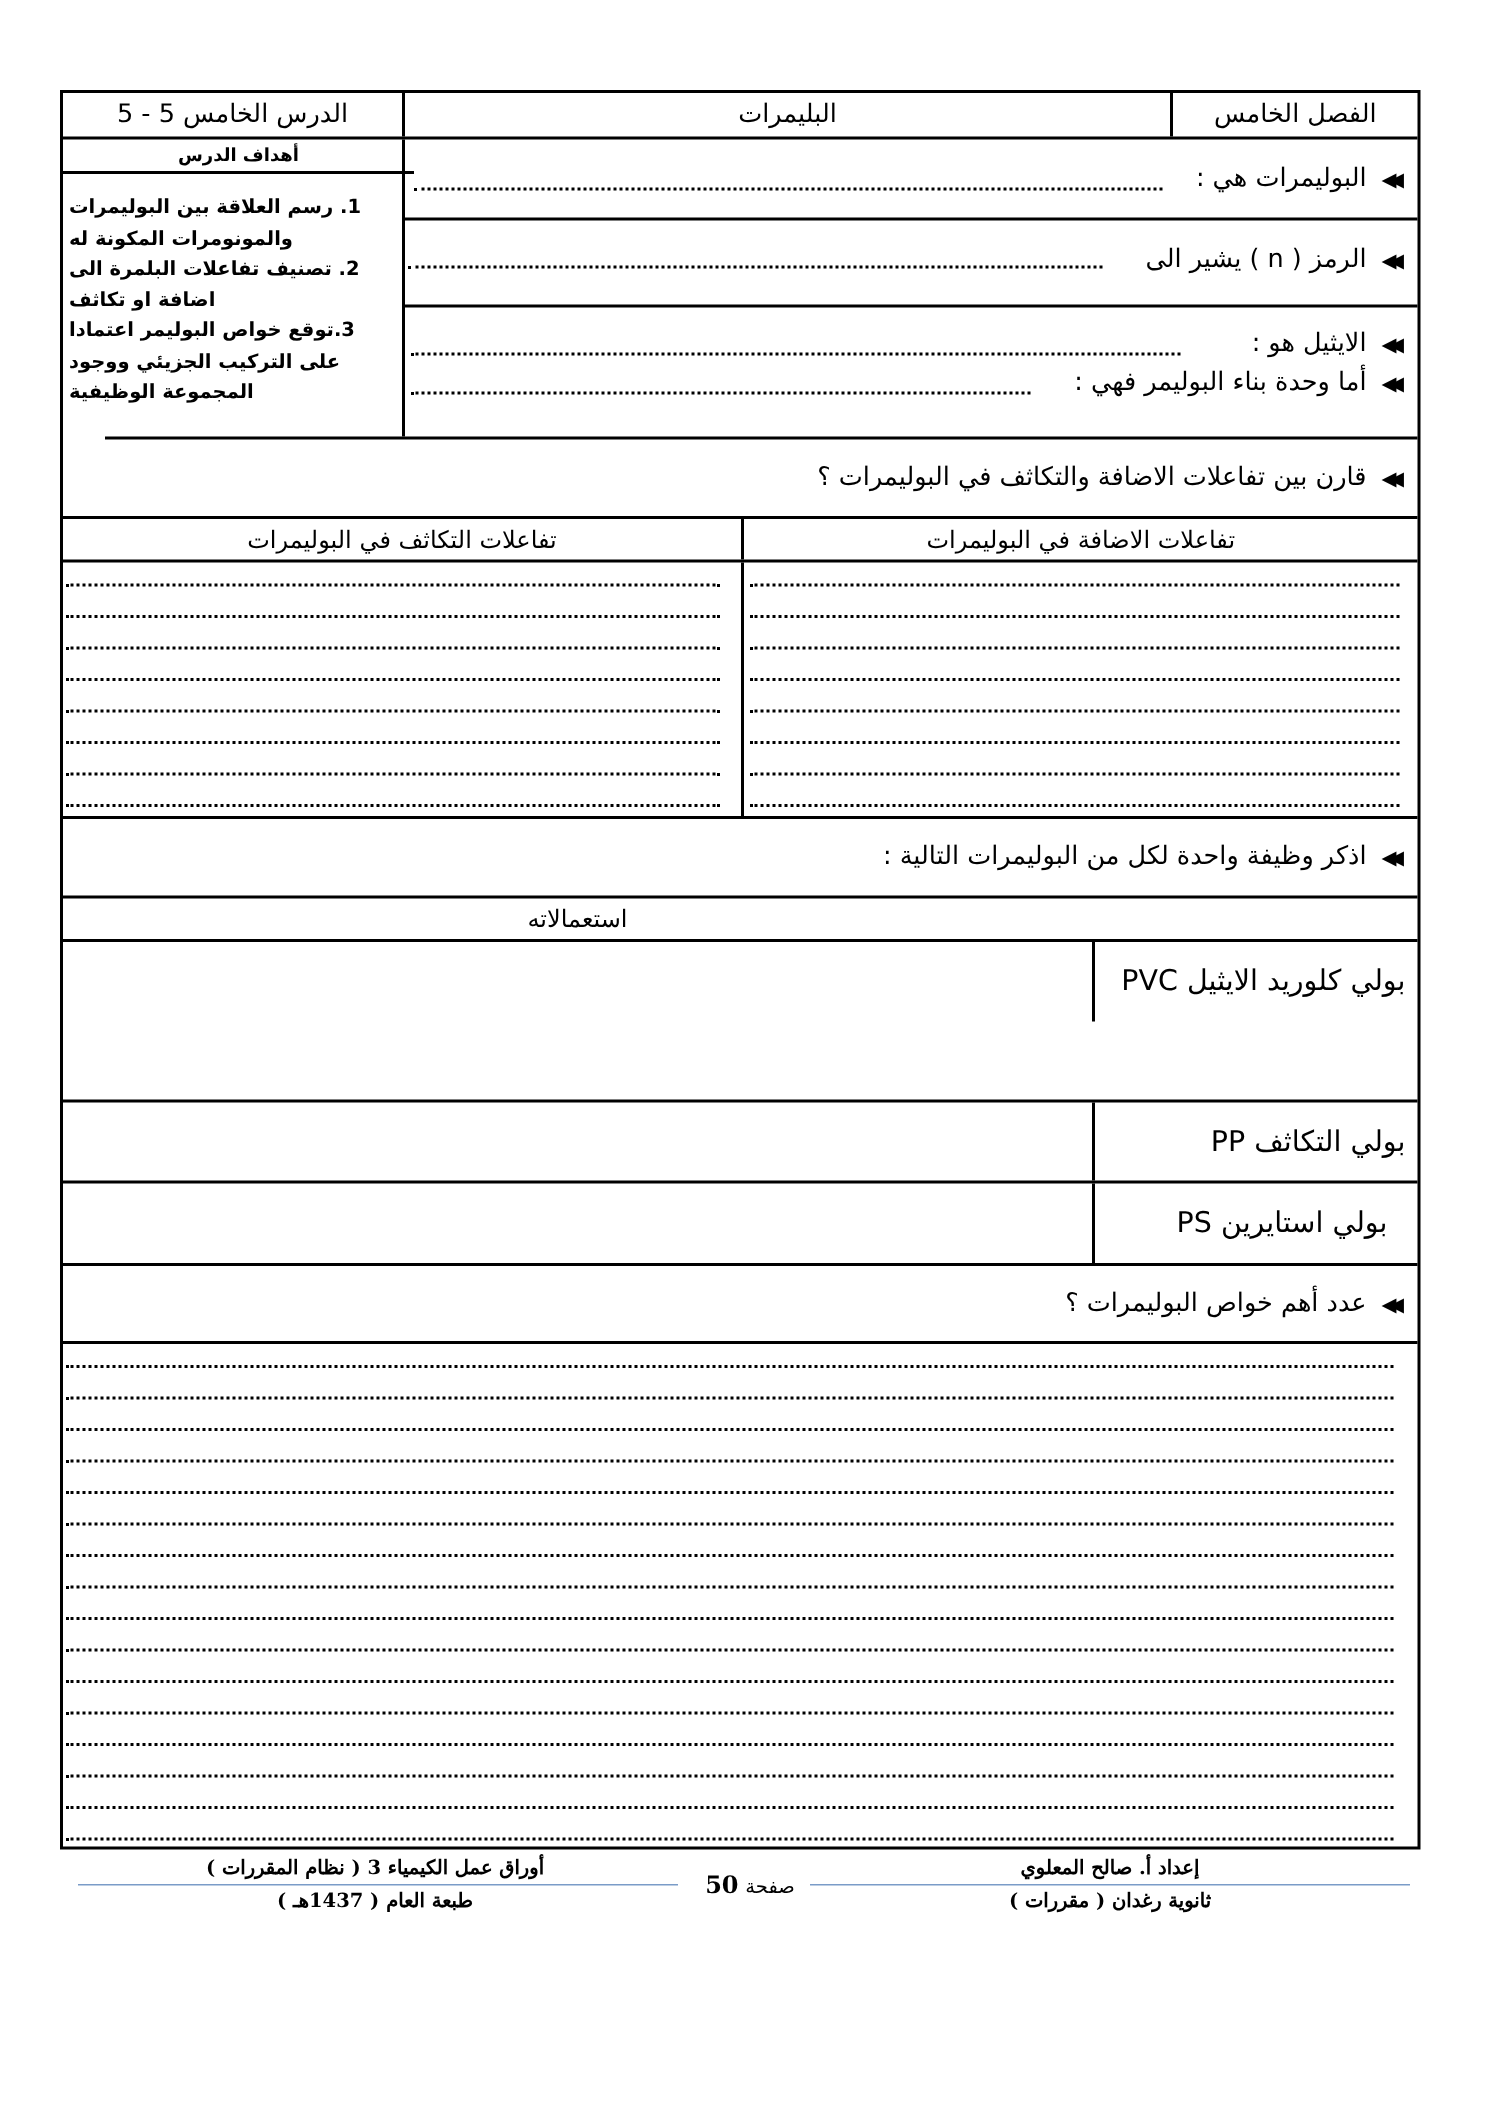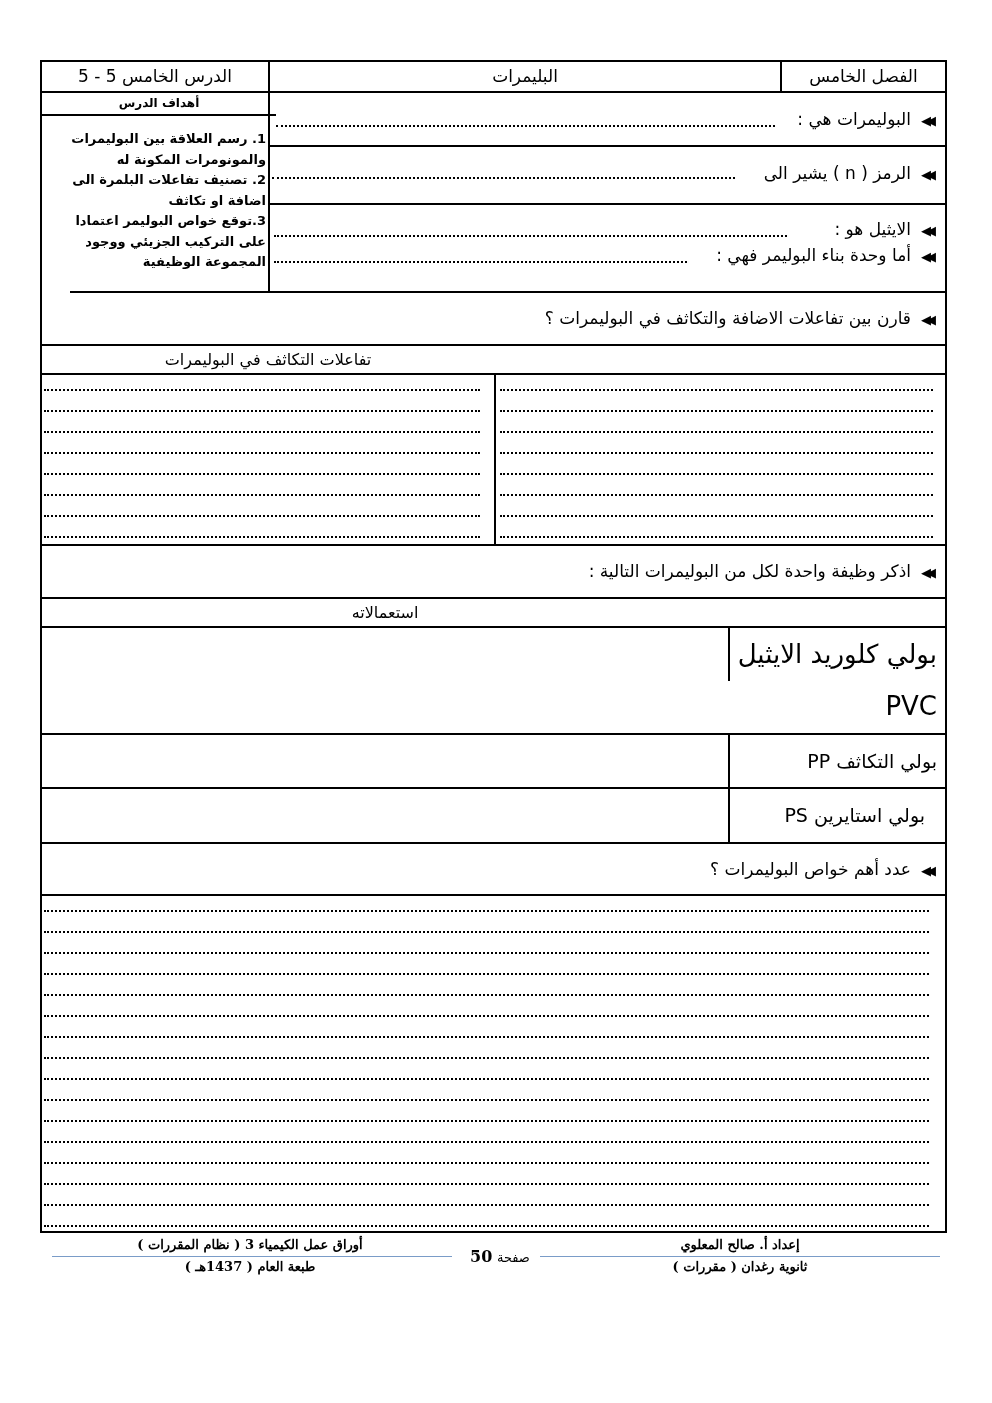--- a/index.html
+++ b/index.html
@@ -24,21 +24,21 @@
 
   <div class="row" style="top:0;height:29px;">
     <div class="cell center" style="left:0;width:226px;font-size:17px;line-height:28px;direction:rtl;">الدرس الخامس 5 - 5</div>
     <div class="cell bl center" style="left:226px;width:512px;font-size:17px;line-height:28px;direction:rtl;">البليمرات</div>
     <div class="cell bl center" style="left:738px;right:0;font-size:17px;line-height:28px;direction:rtl;">الفصل الخامس</div>
   </div>
 
   <div class="row bt" style="top:29px;height:200px;">
     <div class="cell" style="left:0;width:234px;">
       <div style="position:absolute;top:0;left:0;right:0;height:21px;border-bottom:2px solid #000;font-size:12px;font-weight:bold;text-align:center;line-height:20px;direction:rtl;">أهداف الدرس</div>
-      <div class="rtl" style="position:absolute;top:36px;left:4px;right:10px;font-size:13px;font-weight:bold;line-height:20.5px;text-align:right;">
+      <div class="rtl" style="position:absolute;top:36px;left:4px;right:10px;font-size:13px;font-weight:bold;line-height:20.5px;text-align:left;">
         <div>1. رسم العلاقة بين البوليمرات والمونومرات المكونة له</div>
         <div>2. تصنيف تفاعلات البلمرة الى اضافة او تكاثف</div>
         <div>3.توقع خواص البوليمر اعتمادا على التركيب الجزيئي ووجود المجموعة الوظيفية</div>
       </div>
     </div>
     <div class="cell bl" style="left:226px;right:0;">
       <div style="position:absolute;top:0;left:0;right:0;height:52px;">
         <div class="q" style="top:16px;"><span class="arr">◀◀</span><span>البوليمرات هي :</span></div>
         <div class="dots" style="left:6px;right:170px;top:32px;"></div>
       </div>
@@ -53,20 +53,21 @@
         <div class="dots" style="left:4px;right:258px;top:56px;"></div>
       </div>
     </div>
   </div>
 
   <div class="row bt" style="top:229px;height:42px;margin-left:28px;">
     <div class="q" style="top:15px;"><span class="arr">◀◀</span><span>قارن بين تفاعلات الاضافة والتكاثف في البوليمرات ؟</span></div>
   </div>
   <div class="row bt" style="top:282px;height:29px;">
     <div class="cell center" style="left:0;width:452px;font-size:16px;line-height:27px;direction:rtl;">تفاعلات التكاثف في البوليمرات</div>
+    <div class="cell bl center" style="left:452px;right:0;font-size:16px;line-height:27px;direction:rtl;">تفاعلات الاضافة في البوليمرات</div>
   </div>
   <div class="row bt" style="top:311px;height:171px;">
     <div class="cell" id="cond-col" style="left:0;width:452px;">
         <div class="dots" style="top: 14px; left: 2px; right: 14px;"></div>
         <div class="dots" style="top: 35px; left: 2px; right: 14px;"></div>
         <div class="dots" style="top: 56px; left: 2px; right: 14px;"></div>
         <div class="dots" style="top: 77px; left: 2px; right: 14px;"></div>
         <div class="dots" style="top: 98px; left: 2px; right: 14px;"></div>
         <div class="dots" style="top: 119px; left: 2px; right: 14px;"></div>
         <div class="dots" style="top: 140px; left: 2px; right: 14px;"></div>
@@ -85,21 +86,21 @@
   </div>
 
   <div class="row bt" style="top:482px;height:53px;">
     <div class="q" style="top:15px;"><span class="arr">◀◀</span><span>اذكر وظيفة واحدة لكل من البوليمرات التالية :</span></div>
   </div>
   <div class="row bt" style="top:535px;height:29px;">
     <div class="cell center" style="left:0;width:686px;font-size:16px;line-height:27px;direction:rtl;">استعمالاته</div>
   </div>
   <div class="row bt" style="top:564px;height:55px;">
     <div class="cell" style="left:0;width:686px;"></div>
-    <div class="cell bl rtl" style="left:686px;right:0;font-size:26px;line-height:52px;padding-right:8px;">بولي كلوريد الايثيل PVC</div>
+    <div class="cell bl rtl" style="left:686px;right:0;font-size:19px;line-height:52px;padding-right:8px;">بولي كلوريد الايثيل PVC</div>
   </div>
   <div class="row bt" style="top:671px;height:54px;">
     <div class="cell" style="left:0;width:686px;"></div>
     <div class="cell bl rtl" style="left:686px;right:0;font-size:19px;line-height:52px;padding-right:8px;">بولي التكاثف PP</div>
   </div>
   <div class="row bt" style="top:725px;height:55px;">
     <div class="cell" style="left:0;width:686px;"></div>
     <div class="cell bl rtl" style="left:686px;right:0;font-size:19px;line-height:53px;padding-right:20px;">بولي استايرين PS</div>
   </div>
 

